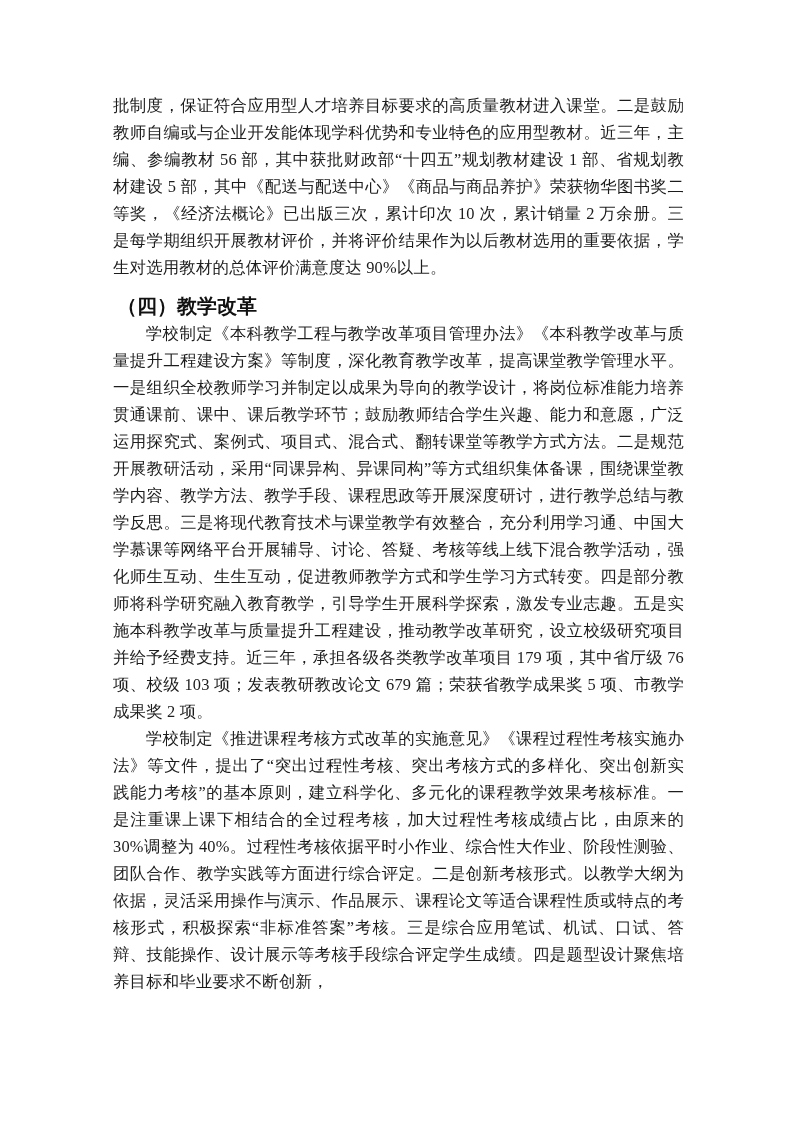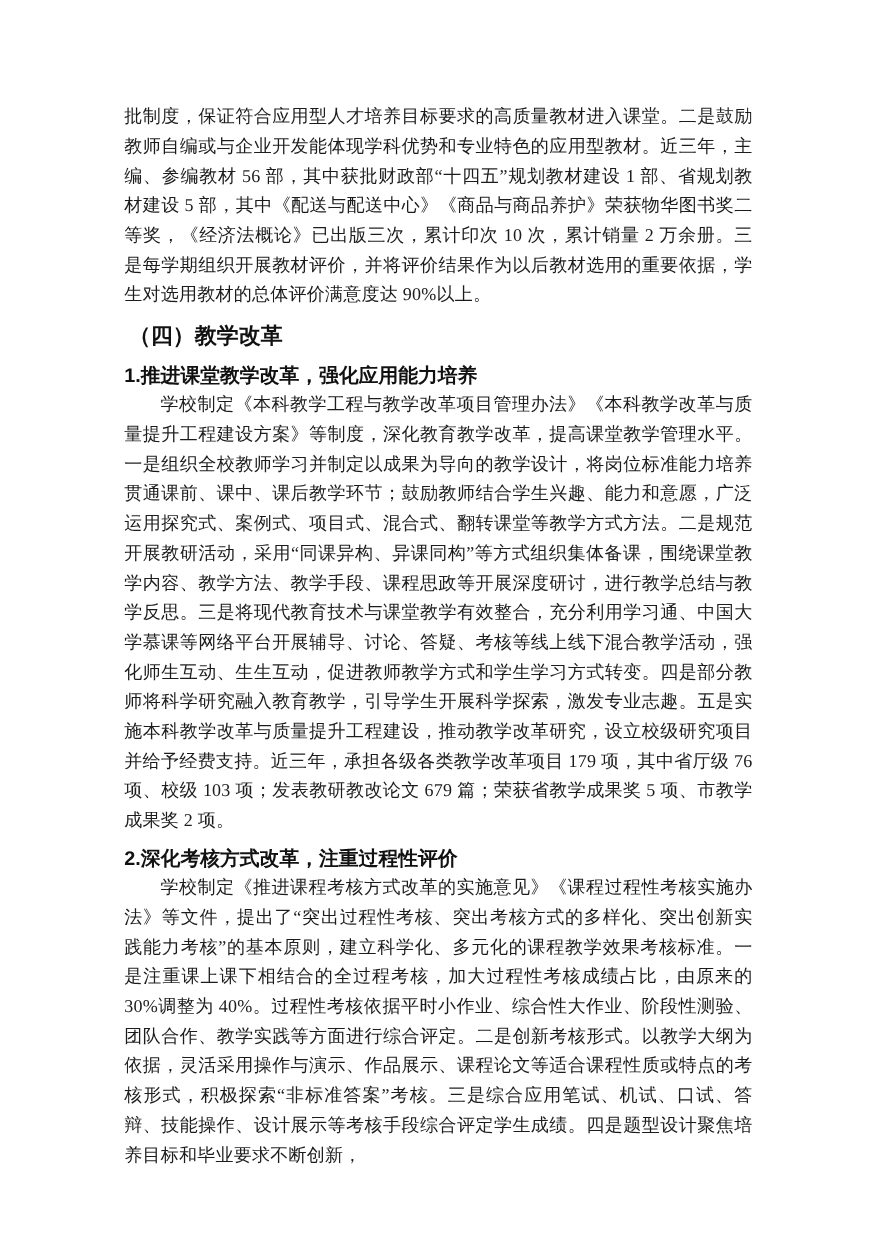--- a/index.html
+++ b/index.html
@@ -65,23 +65,21 @@
 </head>
 <body>
 
 <div class="doc-page">
   <div class="content">
 
     <p class="body-para">批制度，保证符合应用型人才培养目标要求的高质量教材进入课堂。二是鼓励教师自编或与企业开发能体现学科优势和专业特色的应用型教材。近三年，主编、参编教材 56 部，其中获批财政部“十四五”规划教材建设 1 部、省规划教材建设 5 部，其中《配送与配送中心》《商品与商品养护》荣获物华图书奖二等奖，《经济法概论》已出版三次，累计印次 10 次，累计销量 2 万余册。三是每学期组织开展教材评价，并将评价结果作为以后教材选用的重要依据，学生对选用教材的总体评价满意度达 90%以上。</p>
 
     <h2 class="section-heading">（四）教学改革</h2>
 
-    <h3 class="sub-heading">1.推进课堂教学改革，强化应用能力培养</h3>
 
     <p class="body-para first-indent para-block">学校制定《本科教学工程与教学改革项目管理办法》《本科教学改革与质量提升工程建设方案》等制度，深化教育教学改革，提高课堂教学管理水平。一是组织全校教师学习并制定以成果为导向的教学设计，将岗位标准能力培养贯通课前、课中、课后教学环节；鼓励教师结合学生兴趣、能力和意愿，广泛运用探究式、案例式、项目式、混合式、翻转课堂等教学方式方法。二是规范开展教研活动，采用“同课异构、异课同构”等方式组织集体备课，围绕课堂教学内容、教学方法、教学手段、课程思政等开展深度研讨，进行教学总结与教学反思。三是将现代教育技术与课堂教学有效整合，充分利用学习通、中国大学慕课等网络平台开展辅导、讨论、答疑、考核等线上线下混合教学活动，强化师生互动、生生互动，促进教师教学方式和学生学习方式转变。四是部分教师将科学研究融入教育教学，引导学生开展科学探索，激发专业志趣。五是实施本科教学改革与质量提升工程建设，推动教学改革研究，设立校级研究项目并给予经费支持。近三年，承担各级各类教学改革项目 179 项，其中省厅级 76 项、校级 103 项；发表教研教改论文 679 篇；荣获省教学成果奖 5 项、市教学成果奖 2 项。</p>
 
-    <h3 class="sub-heading">2.深化考核方式改革，注重过程性评价</h3>
 
     <p class="body-para first-indent para-block">学校制定《推进课程考核方式改革的实施意见》《课程过程性考核实施办法》等文件，提出了“突出过程性考核、突出考核方式的多样化、突出创新实践能力考核”的基本原则，建立科学化、多元化的课程教学效果考核标准。一是注重课上课下相结合的全过程考核，加大过程性考核成绩占比，由原来的 30%调整为 40%。过程性考核依据平时小作业、综合性大作业、阶段性测验、团队合作、教学实践等方面进行综合评定。二是创新考核形式。以教学大纲为依据，灵活采用操作与演示、作品展示、课程论文等适合课程性质或特点的考核形式，积极探索“非标准答案”考核。三是综合应用笔试、机试、口试、答辩、技能操作、设计展示等考核手段综合评定学生成绩。四是题型设计聚焦培养目标和毕业要求不断创新，</p>
 
   </div>
 
 </div>
 
 </body></html>

